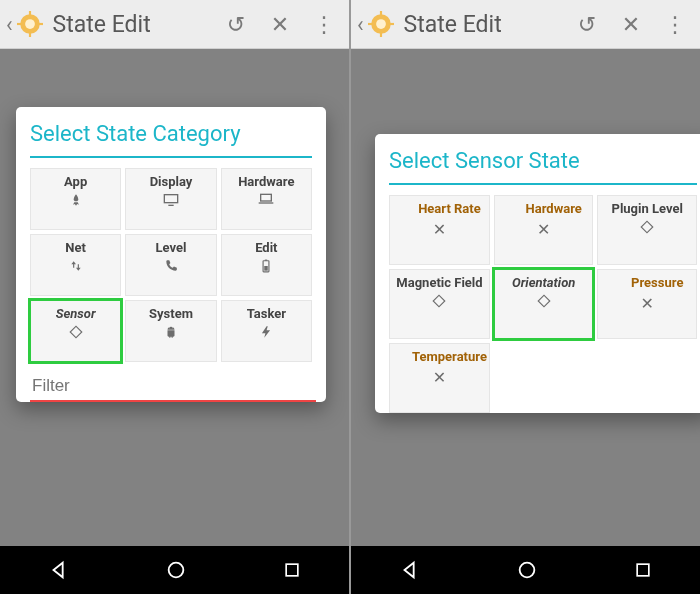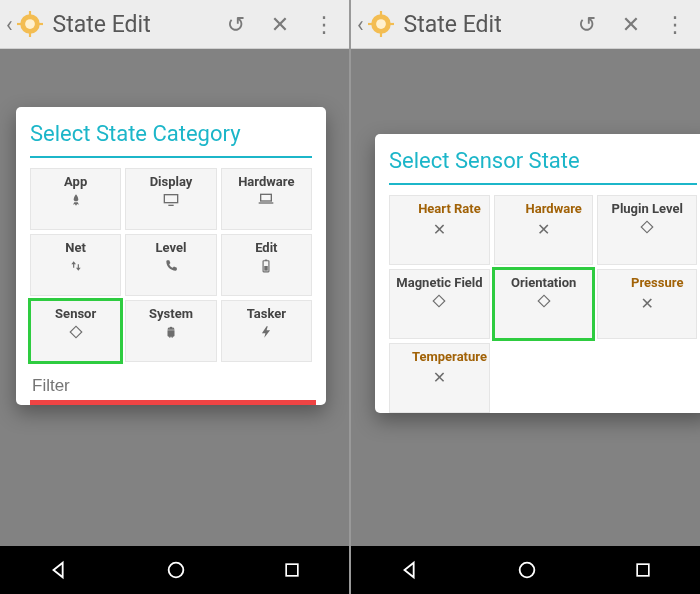--- a/index.html
+++ b/index.html
@@ -117,28 +117,28 @@
     text-align: center;
     font-weight: 700;
     line-height: 1.1;
   }
   .cell.unavail .label { color: #a16207; margin-left: 20px; }
   .cell .ico {
     margin-top: 4px;
     font-size: 16px;
     color: #6d6d6d;
   }
-  .cell.highlight { outline: 3px solid #2ecc40; outline-offset: -1px; }
+  .cell.highlight { outline: 3px solid #2ecc40; outline-offset: -1px; font-style: italic; }
   .cell.unavail .ico { color: #6d6d6d; }
   .grid.right-grid .cell { min-height: 56px; }
   .filter {
     margin-top: 10px;
     width: 100%;
     border: none;
-    border-bottom: 5px solid #ef4444;
+    border-bottom: 2px solid #ef4444;
     font-size: 17px;
     color: #888;
     padding: 4px 2px;
     outline: none;
     background: transparent;
   }
   .navbar {
     height: 48px;
     background: #000;
     display: flex;

